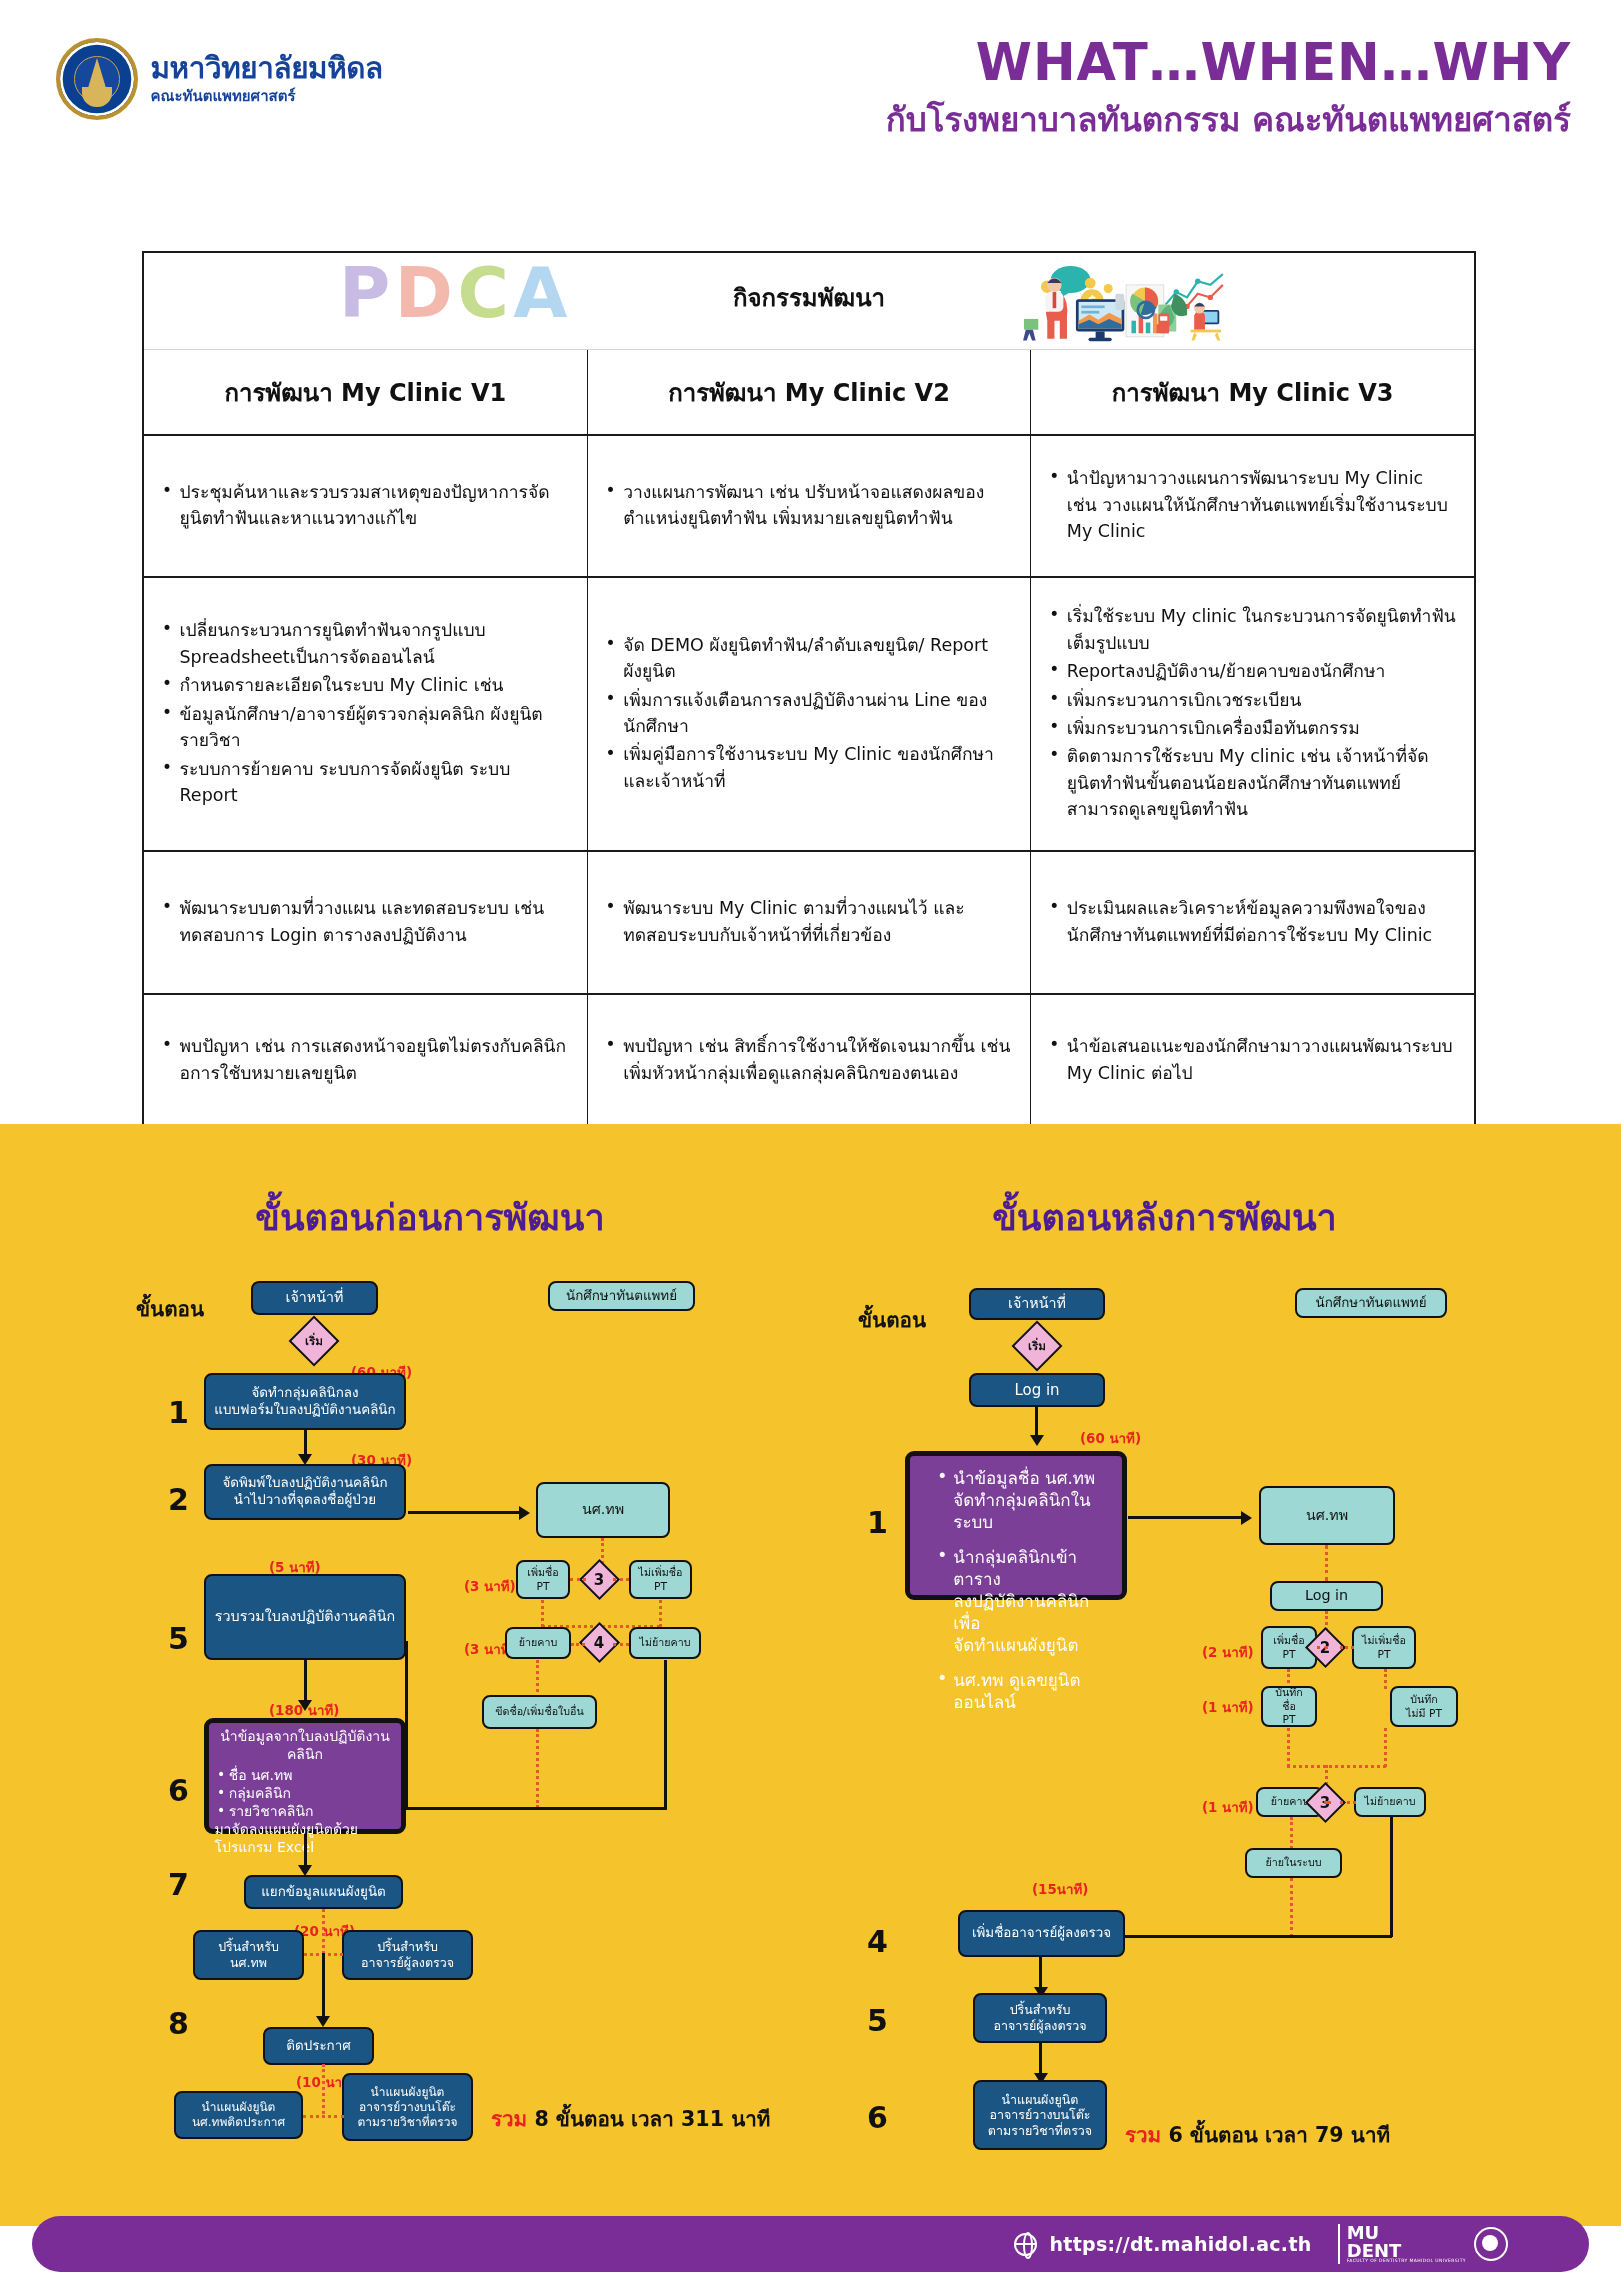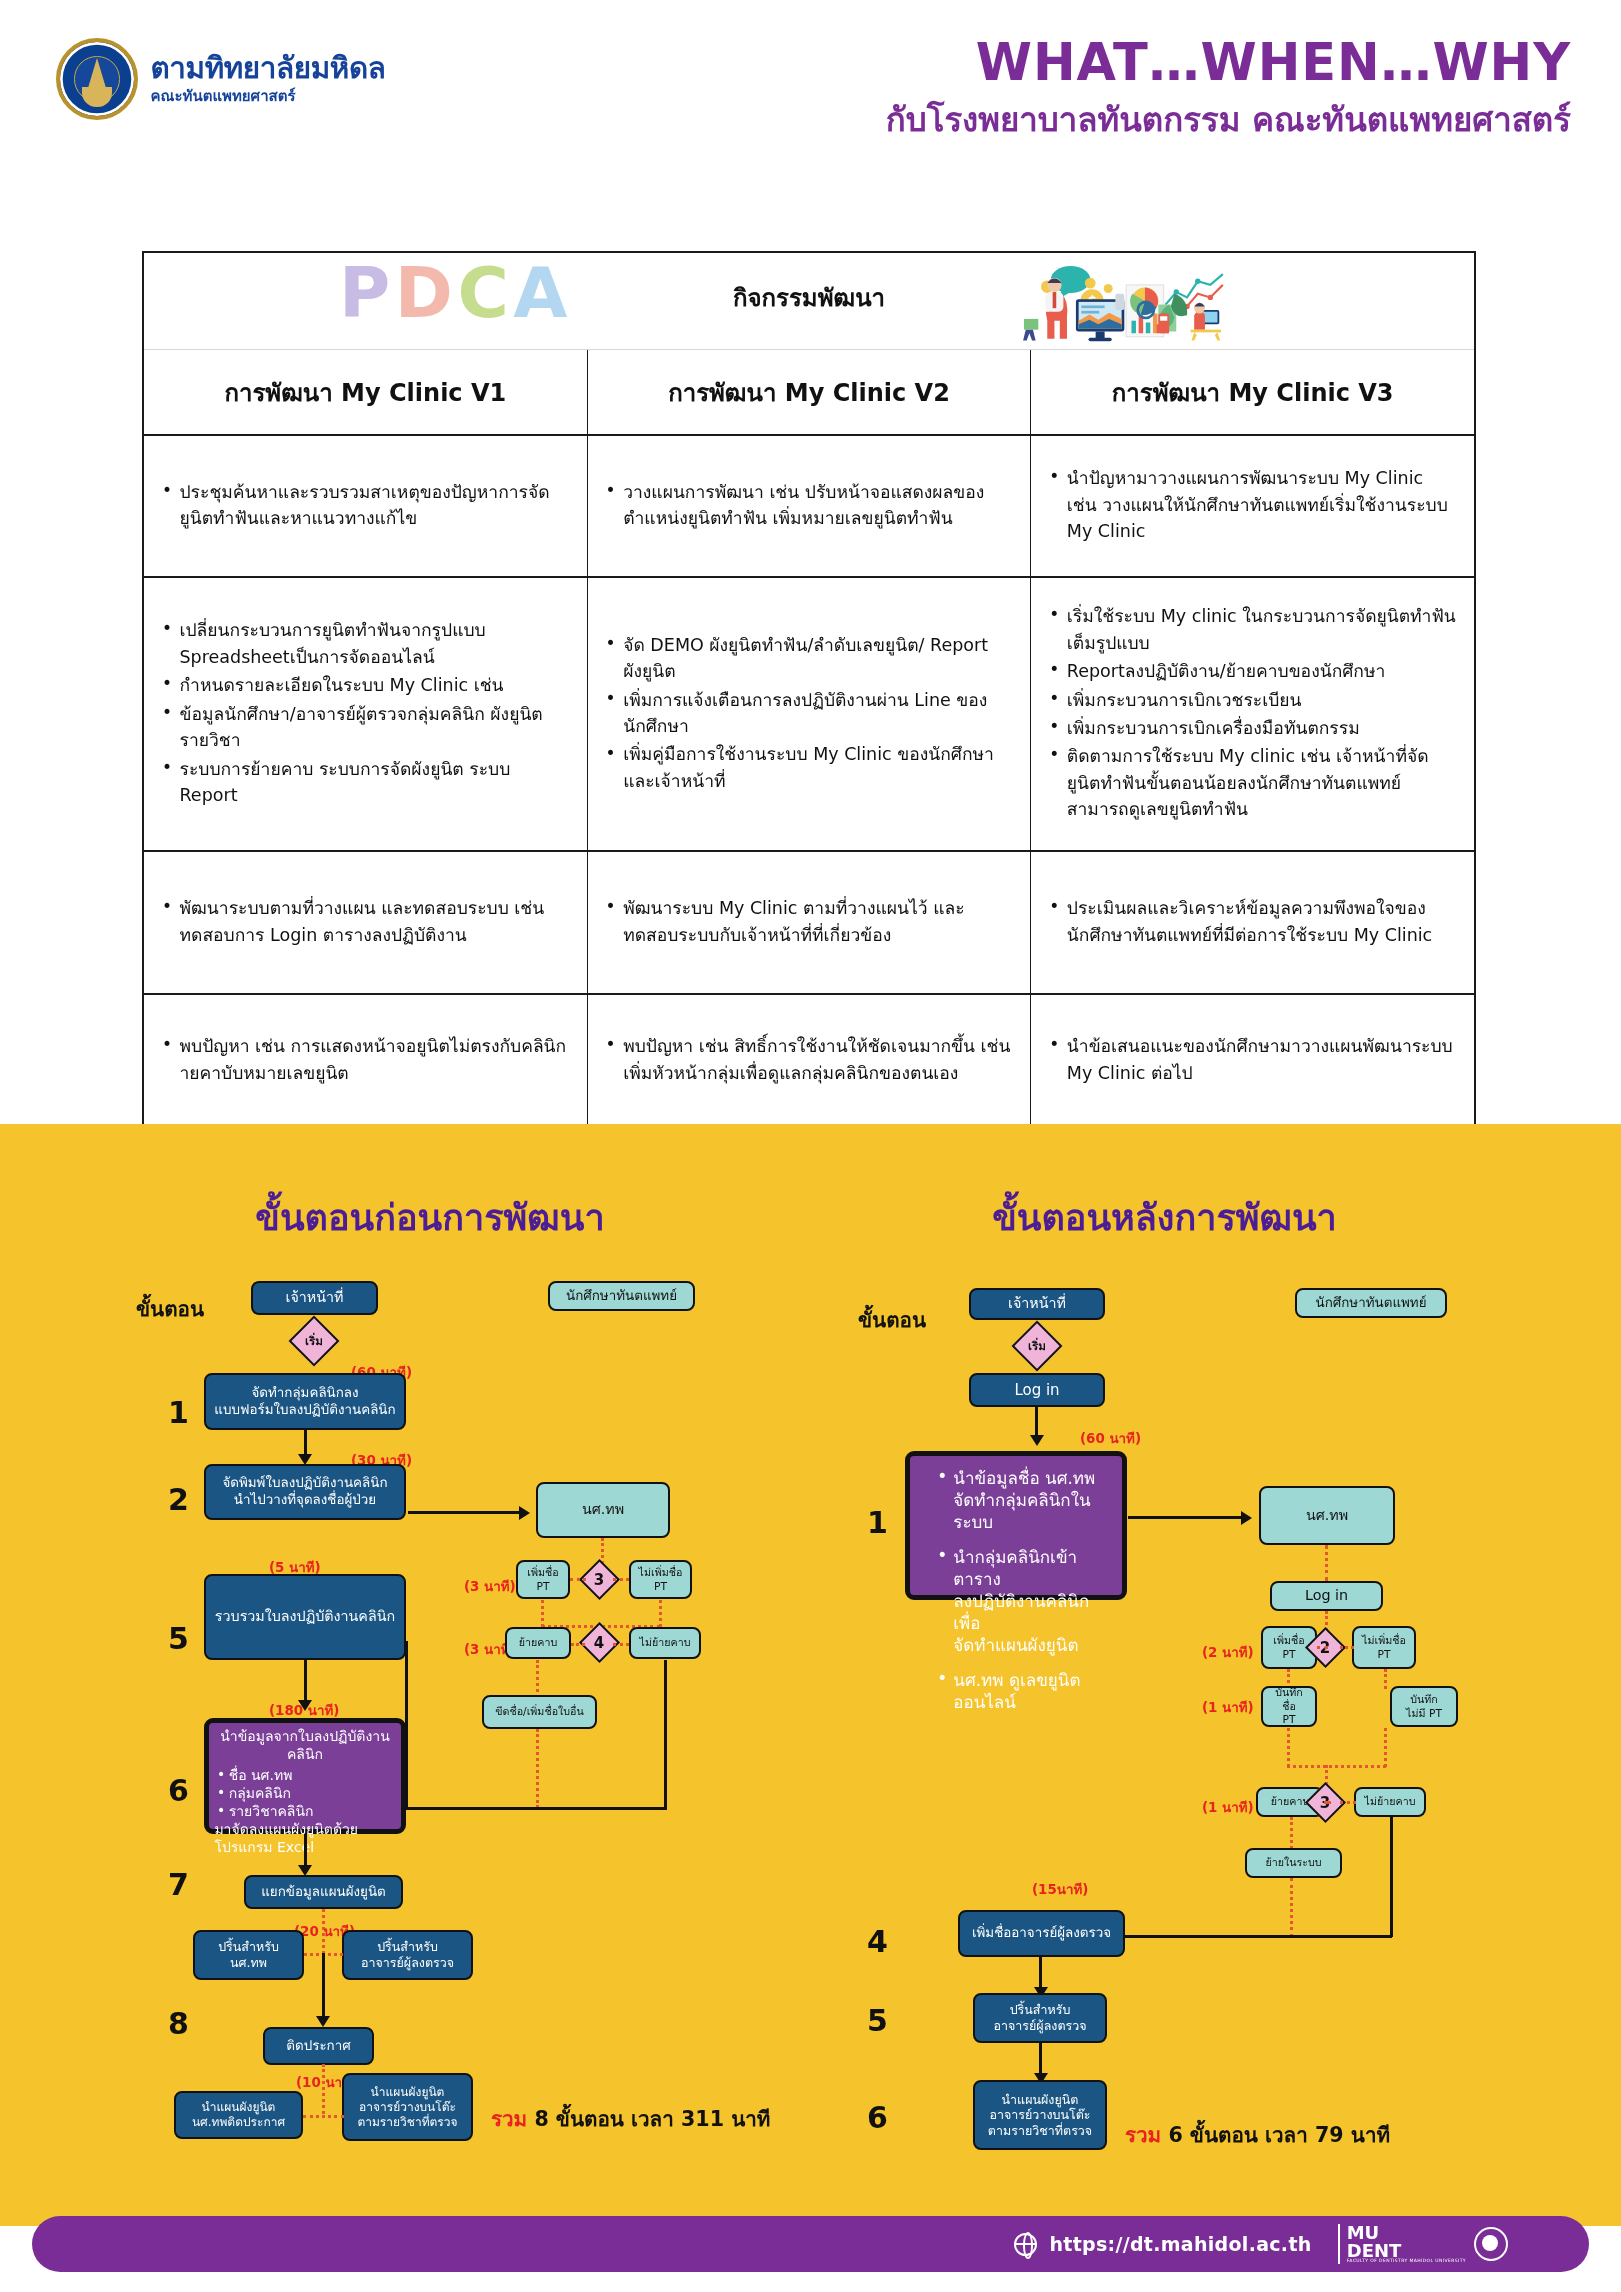--- a/index.html
+++ b/index.html
@@ -253,21 +253,21 @@
 <body>
 
 <div class="header">
   <div class="logo-wrap">
     <div class="logo-seal">
       <div class="inner"></div>
       <div class="spire"></div>
       <div class="base"></div>
     </div>
     <div class="logo-text">
-      <div class="logo-uni">ตามทิทยาลัยมหิดล</div>
+      <div class="logo-uni">มหาวิทยาลัยมหิดล</div>
       <div class="logo-fac">คณะทันตแพทยศาสตร์</div>
     </div>
   </div>
   <div class="title-block">
     <div class="title-main">WHAT…WHEN…WHY</div>
     <div class="title-sub">กับโรงพยาบาลทันตกรรม คณะทันตแพทยศาสตร์</div>
   </div>
 </div>
 
 <div class="tbl-wrap">
@@ -401,21 +401,21 @@
     <div class="tbl-cell">
         <ul>
           <li>ประเมินผลและวิเคราะห์ข้อมูลความพึงพอใจของนักศึกษาทันตแพทย์ที่มีต่อการใช้ระบบ My Clinic</li>
         </ul>
       </div>
   </div>
 
   <div class="tbl-row r4">
     <div class="tbl-cell">
         <ul>
-          <li> พบปัญหา เช่น การแสดงหน้าจอยูนิตไม่ตรงกับคลินิก ายคาบับหมายเลขยูนิต</li>
+          <li> พบปัญหา เช่น การแสดงหน้าจอยูนิตไม่ตรงกับคลินิก อการใชับหมายเลขยูนิต</li>
         </ul>
       </div>
     <div class="tbl-cell">
         <ul>
           <li>พบปัญหา เช่น สิทธิ์การใช้งานให้ชัดเจนมากขึ้น เช่น เพิ่มหัวหน้ากลุ่มเพื่อดูแลกลุ่มคลินิกของตนเอง</li>
         </ul>
       </div>
     <div class="tbl-cell">
         <ul>
           <li>นำข้อเสนอแนะของนักศึกษามาวางแผนพัฒนาระบบ My Clinic ต่อไป</li>

